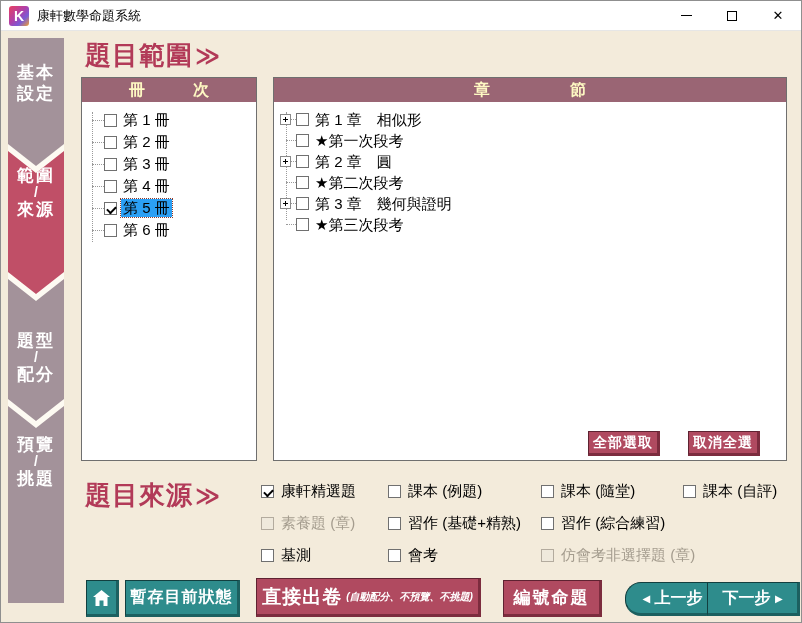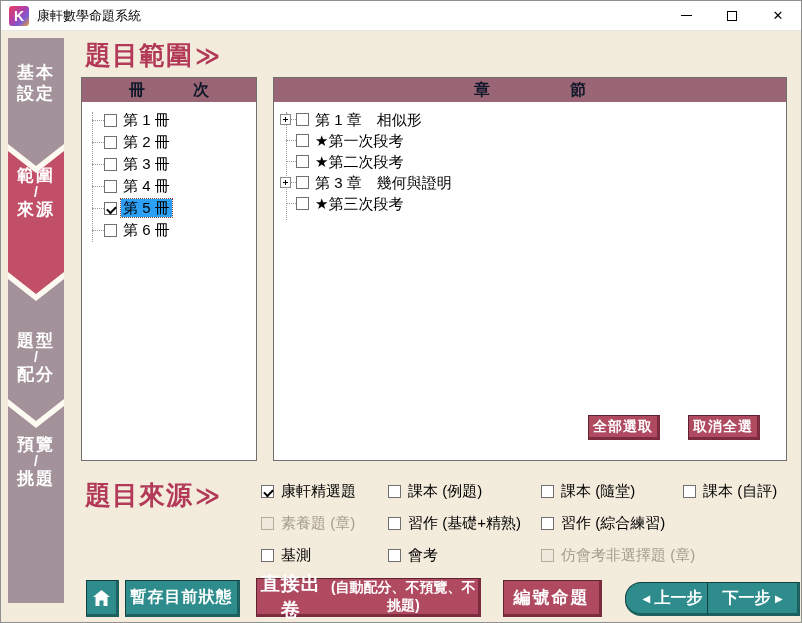--- a/index.html
+++ b/index.html
@@ -36,21 +36,21 @@
   
   .sec-heading { position:absolute; color:#b23a58; font-weight:bold; font-size:26px; letter-spacing:1px; white-space:nowrap; }
   .sec-heading .chev { font-size:24px; margin-left:2px; }
   #scope-heading { left:84px; top:6px;text-align:right; }
   #source-heading { left:84px; top:446px; }
 
   
   .panel { position:absolute; background:#fff; border:1px solid #6f6f6f; }
   #volume-panel { left:80px; top:45px; width:176px; height:384px; }
   #chapter-panel { left:272px; top:45px; width:514px; height:384px; }
-  .panel-header { height:24px; background:#9a6574; color:#0f172a; font-weight:bold; font-size:16px; display:flex; align-items:center; justify-content:center; white-space:pre; }
+  .panel-header { height:24px; background:#9a6574; color:#fef9c3; font-weight:bold; font-size:16px; display:flex; align-items:center; justify-content:center; white-space:pre; }
 
   
   .tree-body { position:relative; padding-top:7px; }
   .vline { position:absolute; border-left:1px dotted #9a9a9a; }
   #volume-panel .vline { left:10px; top:10px; height:130px; }
   #chapter-panel .vline { left:12px; top:10px; height:108px; }
   .tree-row { position:relative; height:22px; display:flex; align-items:center; }
   #chapter-panel .tree-row { height:21px; }
   .stub { border-top:1px dotted #9a9a9a; height:0; }
   .vol-stub { width:12px; margin-left:10px; }
@@ -58,41 +58,41 @@
   .expander { position:relative; width:11px; height:11px; border:1px solid #8a8a8a; background:#fff; margin-left:6px; flex:none; }
   .expander::before { content:""; position:absolute; left:2px; right:2px; top:4px; border-top:1px solid #000; }
   .expander::after { content:""; position:absolute; top:2px; bottom:2px; left:4px; border-left:1px solid #000; }
   .exp-stub { width:5px; }
   .checkbox { position:relative; width:13px; height:13px; border:1px solid #707070; background:#fff; flex:none; }
   .checkbox.checked::after { content:""; position:absolute; left:2px; top:3px; width:7px; height:4px; border-left:2px solid #000; border-bottom:2px solid #000; transform:rotate(-45deg); }
   .tree-label { font-size:15px; color:#000; margin-left:4px; white-space:pre; padding:0 2px; line-height:18px; }
   .tree-label.selected { background:#2ba0f5; outline:1px dotted #8b3a2e; }
 
   
-  .panel-actions { position:absolute; right:26px; bottom:20px; display:flex; gap:28px; }
+  .panel-actions { position:absolute; right:26px; bottom:4px; display:flex; gap:28px; }
   .btn-crimson { background:#b04a60; color:#fff; border:1px solid #5e2231; border-right:3px solid #7c2c3e; border-bottom:3px solid #7c2c3e; font-weight:bold; cursor:default; font-family:inherit; }
   .mini-btn { width:72px; height:25px; font-size:14px; letter-spacing:1px; }
 
   
   .source-grid { position:absolute; left:260px; top:450px; width:526px; height:92px; }
   .opt { position:absolute; display:flex; align-items:center; height:18px; }
   .opt .checkbox { width:13px; height:13px; }
   .opt-label { font-size:15px; color:#000; margin-left:7px; white-space:nowrap; }
   .opt.disabled .checkbox { border-color:#b3ab9e; background:#efe9dc; }
   .opt.disabled .opt-label { color:#a49c8e; }
   .r1 { top:0;text-align:right; } .r2 { top:32px; } .r3 { top:64px; }
   .c1 { left:0; } .c2 { left:127px; } .c3 { left:280px; } .c4 { left:422px; }
 
   
   .btn-teal { background:#2e8c8c; color:#fff; border:1px solid #123f3f; border-right:3px solid #1c6060; border-bottom:3px solid #1c6060; font-weight:bold; cursor:default; font-family:inherit; }
   #home-btn { position:absolute; left:85px; top:548px; width:33px; height:37px; display:flex; align-items:center; justify-content:center; }
   #save-btn { position:absolute; left:124px; top:548px; width:115px; height:37px; font-size:16px; letter-spacing:1px; }
   #direct-btn { position:absolute; left:255px; top:546px; width:225px; height:39px; display:flex; align-items:center; justify-content:center; gap:4px; }
   #direct-btn .big { font-size:19px; font-weight:bold; letter-spacing:1px; }
-  #direct-btn .small { font-size:14px; font-weight:bold; }
+  #direct-btn .small { font-size:10px; font-weight:bold;font-style:italic; }
   #numbered-btn { position:absolute; left:502px; top:548px; width:99px; height:37px; font-size:17px; letter-spacing:2px; }
   #prev-btn { position:absolute; left:624px; top:550px; width:97px; height:34px; font-size:16px;border-radius:16px; }
   #next-btn { position:absolute; left:706px; top:550px; width:93px; height:34px; font-size:16px; }
   .arrow { font-size:10px; vertical-align:1px; }
 </style>
 </head>
 <body>
 
 <div id="app">
 
@@ -186,20 +186,26 @@
           <span class="stub exp-stub"></span>
           <span class="checkbox"></span>
           <span class="tree-label">第 1 章　相似形</span>
         </div>
         <div class="tree-row">
           <span class="stub ch-stub"></span>
           <span class="checkbox"></span>
           <span class="tree-label">★第一次段考</span>
         </div>
         <div class="tree-row">
+          <span class="expander"></span>
+          <span class="stub exp-stub"></span>
+          <span class="checkbox"></span>
+          <span class="tree-label">第 2 章　圓</span>
+        </div>
+        <div class="tree-row">
           <span class="stub ch-stub"></span>
           <span class="checkbox"></span>
           <span class="tree-label">★第二次段考</span>
         </div>
         <div class="tree-row">
           <span class="expander"></span>
           <span class="stub exp-stub"></span>
           <span class="checkbox"></span>
           <span class="tree-label">第 3 章　幾何與證明</span>
         </div>

